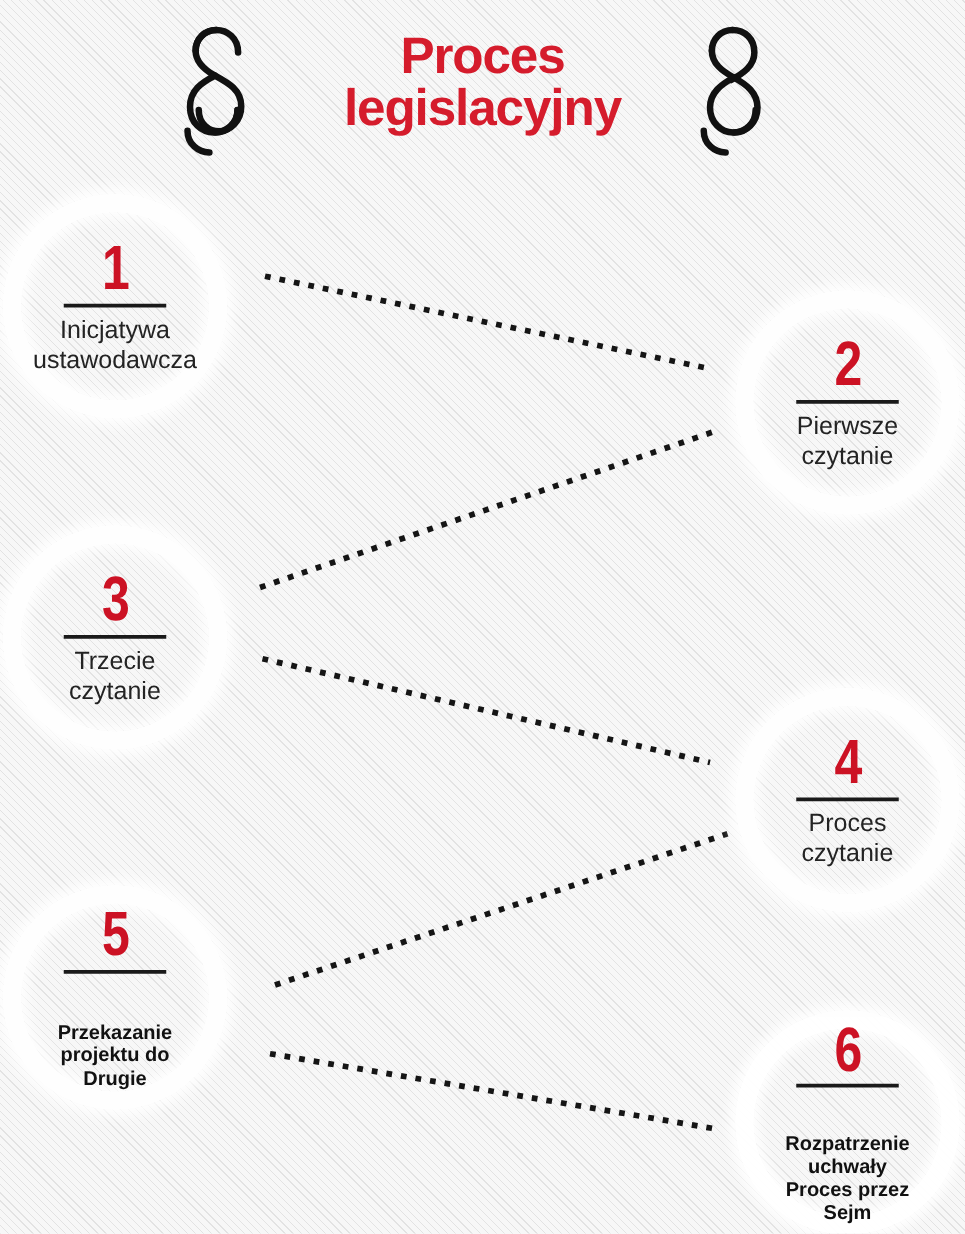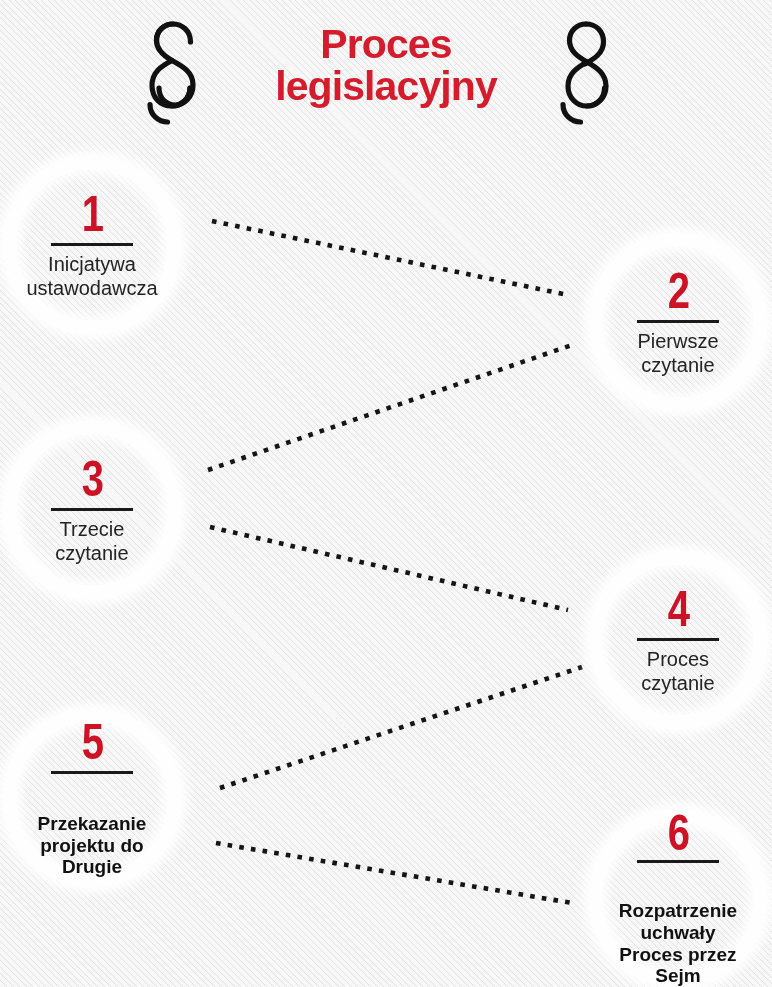--- a/index.html
+++ b/index.html
@@ -119,21 +119,21 @@
     margin: 3px 0 7px 0;
   }
   .step-label {
     font-size: 20px;
     color: #232323;
     text-align: center;
     line-height: 1.17;
   }
   .step-label.bold {
     font-weight: bold;
-    font-size: 19px;
+    font-size: 16px;
     line-height: 1.14;
     color: #111111;
     margin-top: 36px;
   }
   .step-label .lbl-line { display: block; white-space: nowrap; }
 
   
   #step-1 { left:   2px; top: 155px; width: 180px; height: 180px; }
   #step-2 { left: 588px; top: 232px; width: 180px; height: 180px; }
   #step-3 { left:   2px; top: 420px; width: 180px; height: 180px; }

